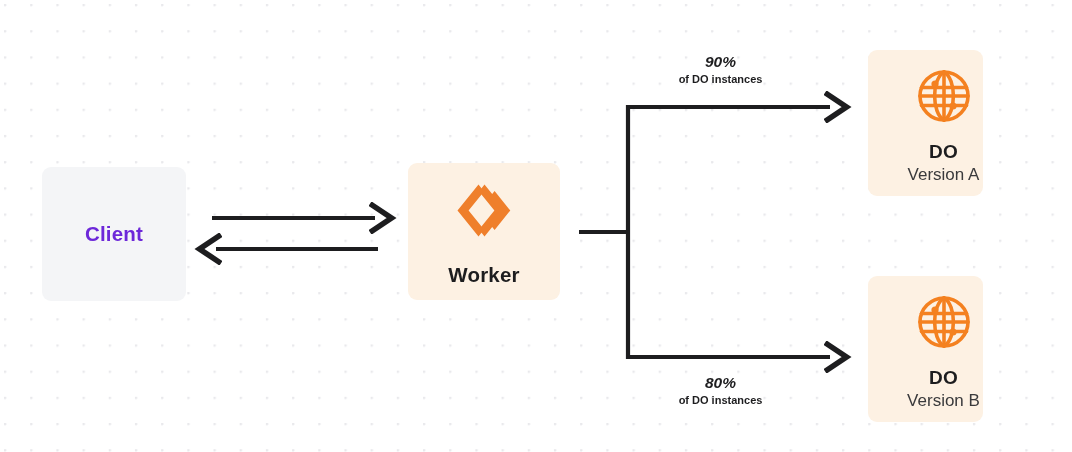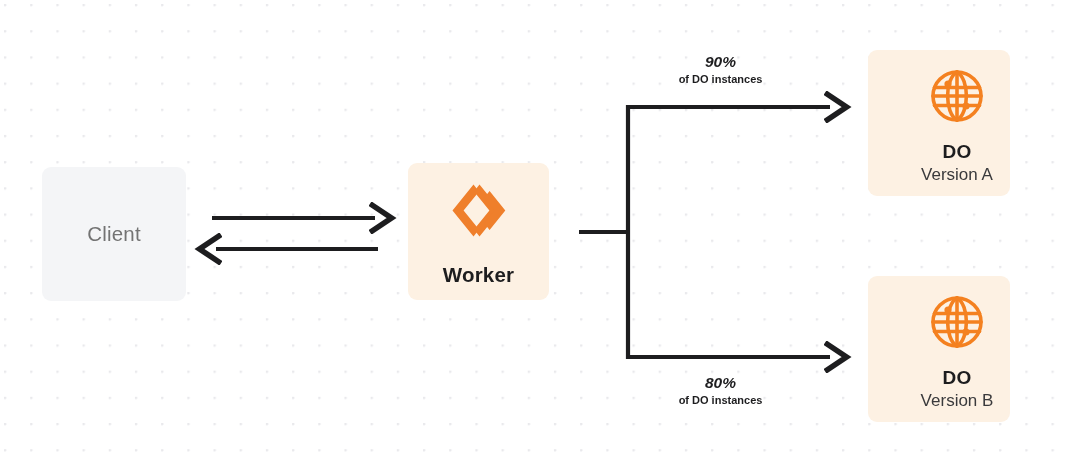--- a/index.html
+++ b/index.html
@@ -37,47 +37,47 @@
   
   #client-node {
     left: 42px;
     top: 167px;
     width: 144px;
     height: 134px;
     background-color: #f4f5f7;
   }
   #client-node .node-title {
     font-size: 20.5px;
-    font-weight: normal;
-    color: #737373;
+    font-weight: bold;
+    color: #6d28d9;
     letter-spacing: 0.2px;
   }
 
   
   #worker-node {
     left: 408px;
     top: 163px;
-    width: 141px;
+    width: 152px;
     height: 137px;
     background-color: #fdf1e3;
   }
   #worker-node .icon-wrap {
     margin-bottom: 14px;
   }
   #worker-node .node-title {
     font-size: 20.5px;
     font-weight: bold;
     color: #1d1d1f;
     letter-spacing: 0.2px;
   }
 
   
   .do-node {
     left: 868px;
-    width: 142px;
+    width: 115px;
     height: 146px;
     background-color: #fdf1e3;
     padding-top: 6px;
     padding-left: 36px;
   }
   #do-a-node { top: 50px; }
   #do-b-node { top: 276px; }
 
   .do-node .icon-wrap {
     margin-bottom: 10px;

